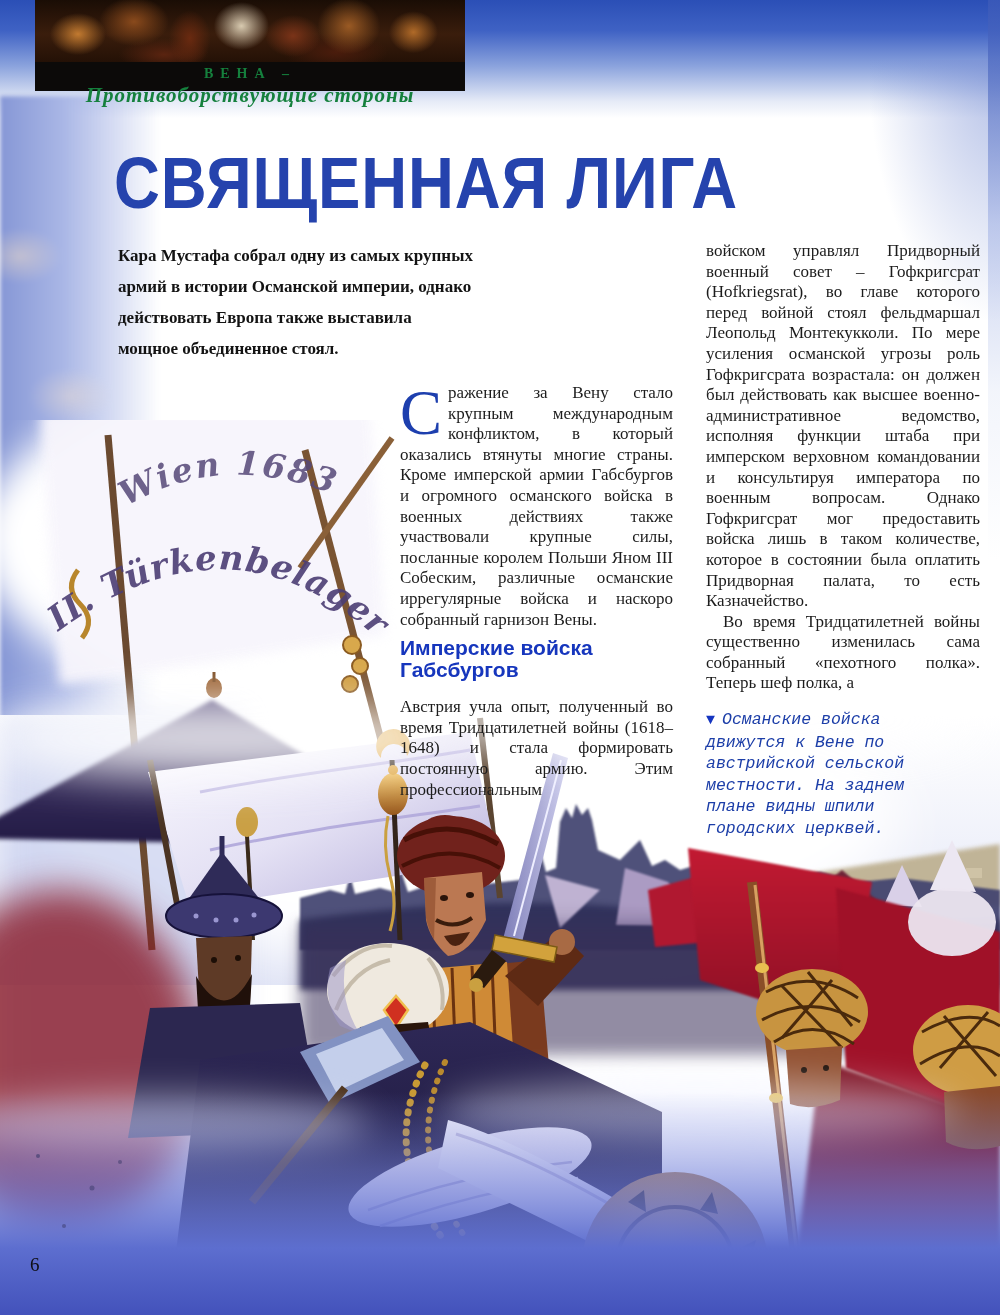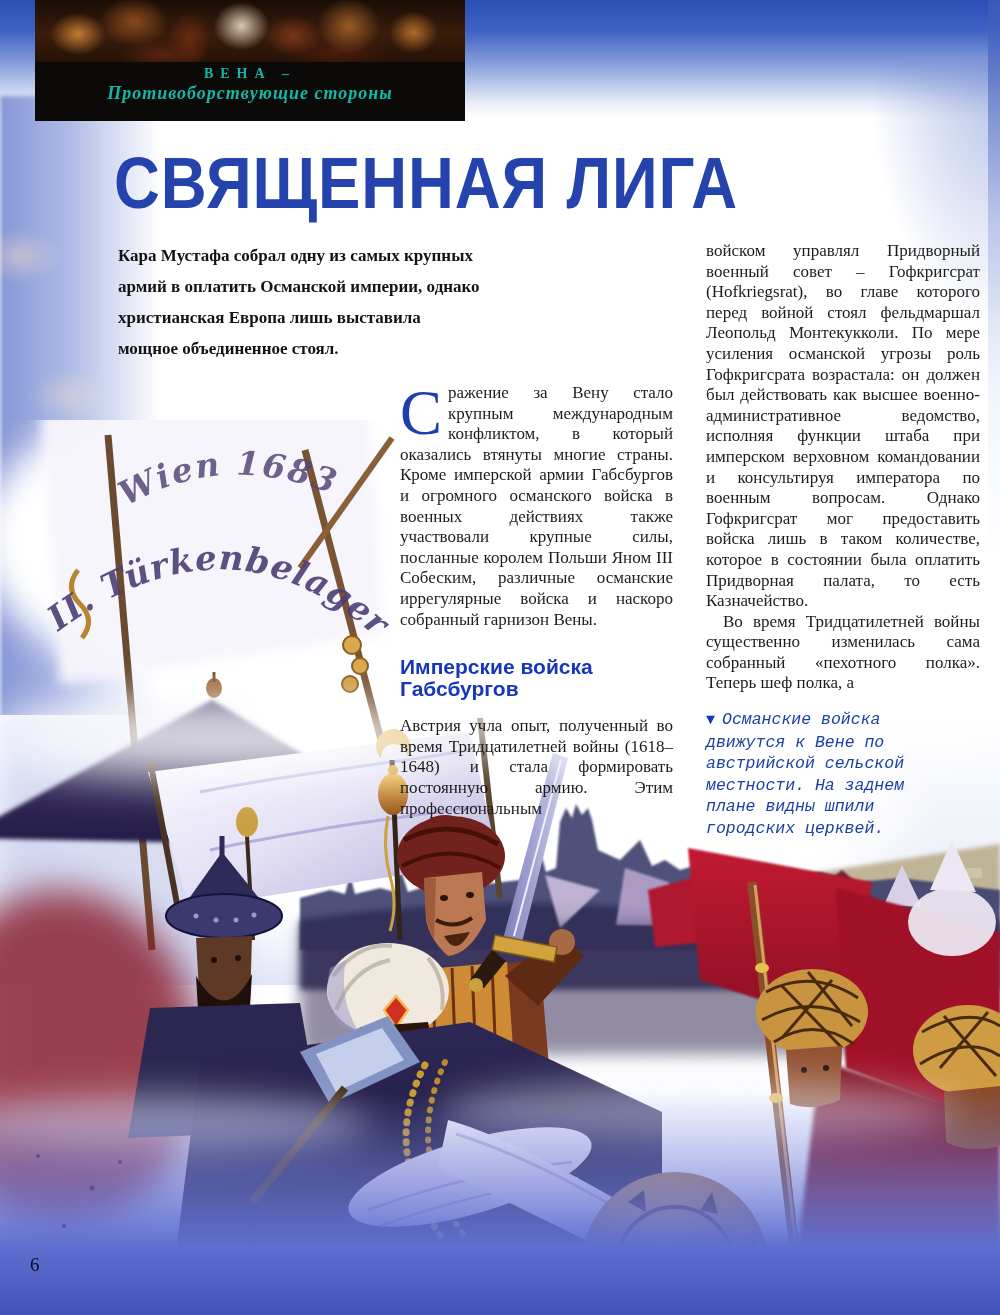--- a/index.html
+++ b/index.html
@@ -27,42 +27,42 @@
       radial-gradient(ellipse 40px 30px at 10% 55%, #c27a30 0%, rgba(0,0,0,0) 70%),
       radial-gradient(ellipse 50px 35px at 23% 35%, #8a4a1c 0%, rgba(0,0,0,0) 70%),
       radial-gradient(ellipse 30px 40px at 36% 62%, #6a2a10 0%, rgba(0,0,0,0) 70%),
       radial-gradient(ellipse 46px 40px at 48% 42%, #d8cab0 0%, rgba(0,0,0,0) 60%),
       radial-gradient(ellipse 40px 30px at 60% 58%, #7a3318 0%, rgba(0,0,0,0) 70%),
       radial-gradient(ellipse 45px 40px at 73% 42%, #9a5a24 0%, rgba(0,0,0,0) 70%),
       radial-gradient(ellipse 35px 30px at 88% 52%, #b06a28 0%, rgba(0,0,0,0) 70%),
       radial-gradient(ellipse 60px 22px at 30% 88%, #5a2410 0%, rgba(0,0,0,0) 75%),
       radial-gradient(ellipse 70px 26px at 70% 84%, #4a1c0c 0%, rgba(0,0,0,0) 75%),
       linear-gradient(180deg,#1a0d05 0%,#3a1d0c 55%,#241106 100%);}
-  .band{height:59px;background:#0c0a09;color:#14b8a6;text-align:center;}
+  .band{height:29px;background:#0c0a09;color:#15803d;text-align:center;}
   .band-line1{font-family:"Liberation Serif",serif;font-weight:700;font-size:14px;
     letter-spacing:7px;padding-top:4px;}
   .band-line2{font-family:"Liberation Serif",serif;font-style:italic;font-weight:700;
-    font-size:18px;letter-spacing:1px;margin-top:1px;}
+    font-size:21px;letter-spacing:1px;margin-top:1px;}
 
   
   .title{position:absolute;left:114px;top:146px;font-family:"Liberation Sans",sans-serif;
     font-weight:700;font-size:73px;line-height:1;color:#2543ad;letter-spacing:1px;
     transform:scaleX(.87);transform-origin:left top;white-space:nowrap;}
   .intro{position:absolute;left:118px;top:240px;width:560px;font-family:"Liberation Serif",serif;
     font-weight:700;font-size:17px;line-height:31px;color:#131313;}
 
   
   .col-left{position:absolute;left:400px;top:383px;width:273px;z-index:2;}
   .col-right{position:absolute;left:706px;top:241px;width:274px;z-index:2;}
   .body{font-family:"Liberation Serif",serif;font-size:17px;line-height:20.6px;
     text-align:justify;color:#1c1c1c;}
   .indent{text-indent:17px;}
   .dropcap{float:left;font-family:"Liberation Serif",serif;font-size:63px;line-height:50px;
     color:#1d3fae;padding-right:6px;margin-top:5px;}
-  .subhead{margin-top:26px;font-family:"Liberation Sans",sans-serif;font-weight:700;
+  .subhead{margin-top:7px;font-family:"Liberation Sans",sans-serif;font-weight:700;
     font-size:21px;line-height:22px;color:#1636bd;}
   .after-subhead{margin-top:16px;}
 
   
   .caption{margin-top:15px;width:232px;font-family:Liberation Mono, monospace;
     font-style:italic;font-size:16.5px;line-height:21.5px;color:#1c3ea8;}
   .cap-marker{font-style:normal;font-size:15px;color:#1535c0;margin-right:7px;}
 
   .art{position:absolute;left:0;top:420px;width:1000px;height:895px;z-index:1;}
 
@@ -286,22 +286,22 @@
     <div class="band">
       <div class="band-line1">ВЕНА –</div>
       <div class="band-line2">Противоборствующие стороны</div>
     </div>
   </div>
 
   <div class="title">СВЯЩЕННАЯ ЛИГА</div>
 
   <div class="intro">
     <div>Кара Мустафа собрал одну из самых крупных</div>
-    <div>армий в оплатить Османской империи, однако</div>
-    <div>христианская Европа лишь выставила</div>
+    <div>армий в истории Османской империи, однако</div>
+    <div>действовать Европа также выставила</div>
     <div>мощное объединенное стоял.</div>
   </div>
 
   <div class="col-left">
     <div class="body">
       <span class="dropcap">С</span><span>ражение за Вену стало крупным международным конфликтом, в который оказались втянуты многие страны. Кроме имперской армии Габсбургов и огромного османского войска в военных действиях также участвовали крупные силы, посланные королем Польши Яном III Собеским, различные османские иррегулярные войска и наскоро собранный гарнизон Вены.</span>
     </div>
     <div class="subhead">Имперские войска Габсбургов</div>
     <div class="body after-subhead">Австрия учла опыт, полученный во время Тридцатилетней войны (1618–1648) и стала формировать постоянную армию. Этим профессиональным</div>
   </div>

